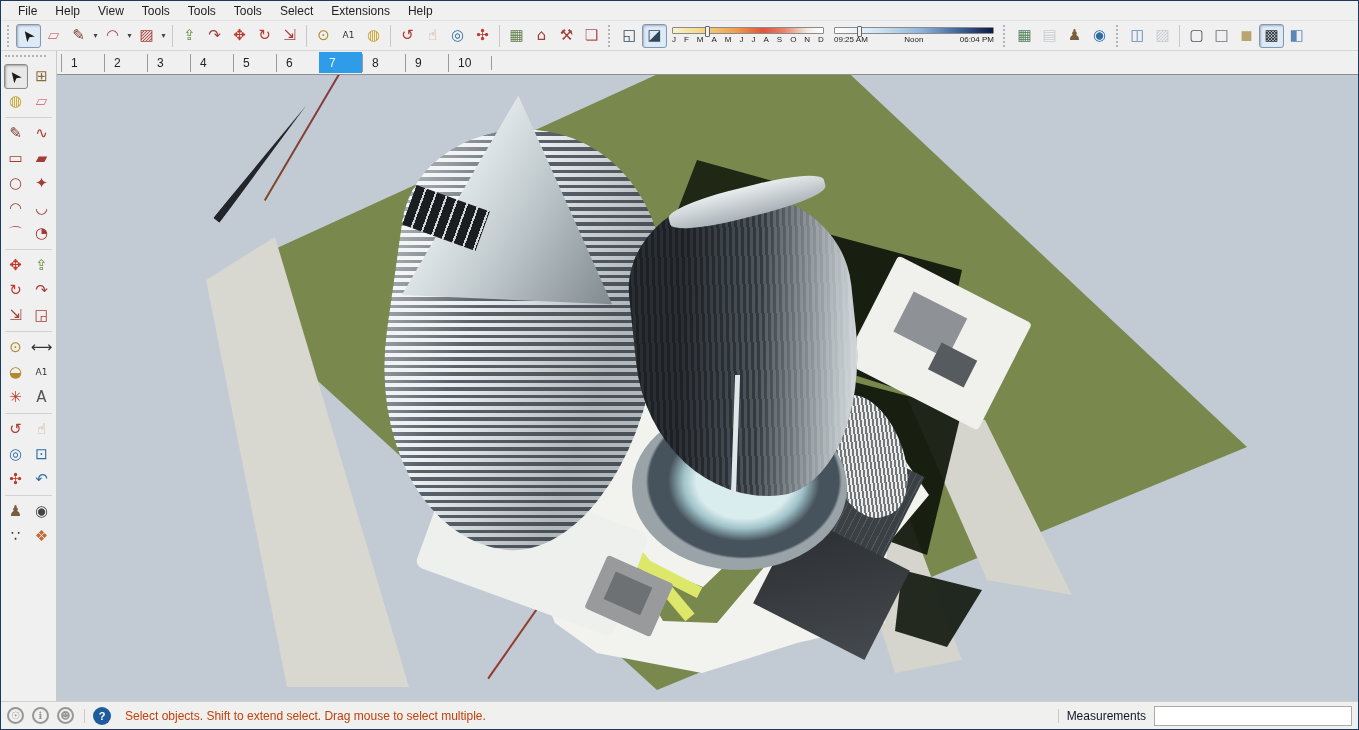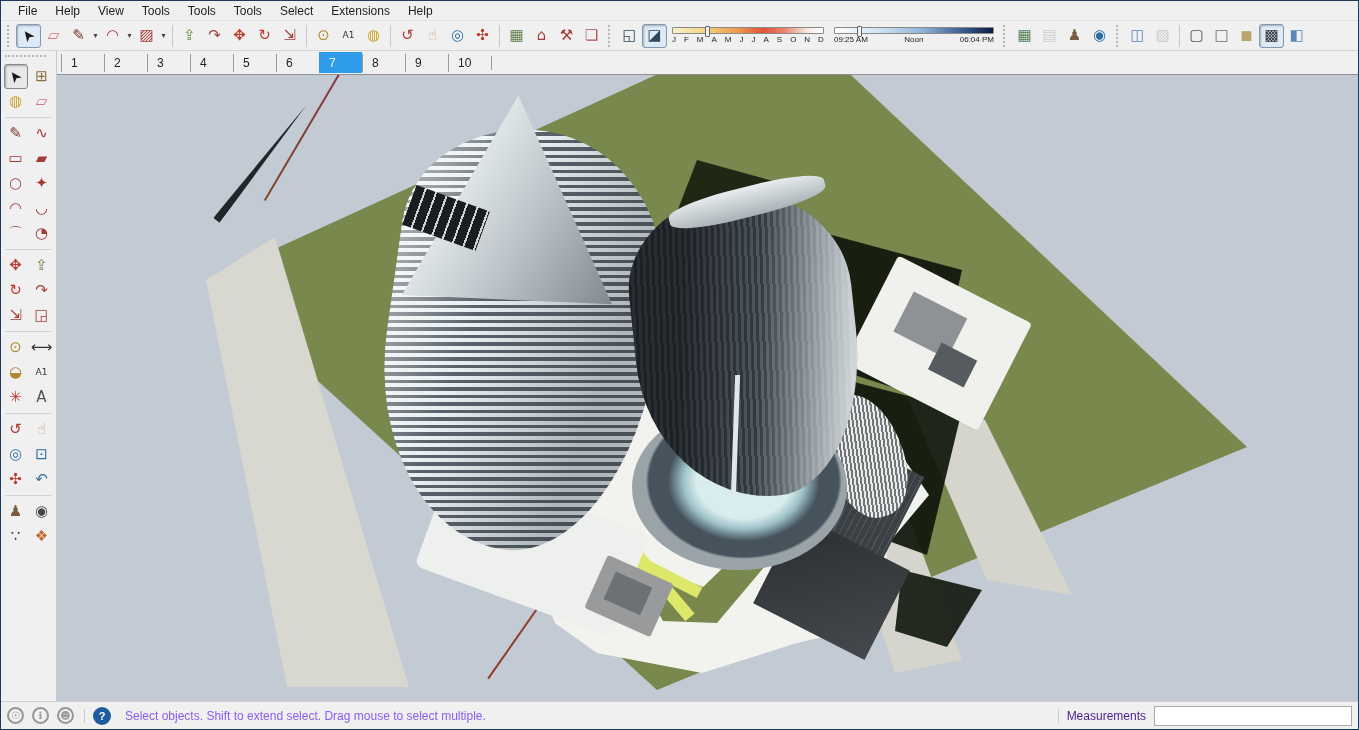--- a/index.html
+++ b/index.html
@@ -75,24 +75,24 @@
   
   .statusbar{height:28px;flex:none;display:flex;align-items:center;background:#f0f0ee;
     border-top:1px solid #cfcfcf;padding:0 6px;}
   .st-circle{width:17px;height:17px;border-radius:50%;border:2px solid #979797;color:#979797;
     display:flex;align-items:center;justify-content:center;font-size:10px;margin-right:8px;
     font-family:"DejaVu Sans",sans-serif;flex:none;}
   .st-div{width:1px;height:14px;background:#c9c9c9;margin:0 8px 0 2px;flex:none;}
   .help-circle{width:18px;height:18px;border-radius:50%;background:#1f5c9e;color:#fff;
     display:flex;align-items:center;justify-content:center;font-size:11px;font-weight:bold;
     margin-right:14px;flex:none;}
-  .st-hint{flex:1;font-size:12px;color:#8b5cf6;white-space:nowrap;overflow:hidden;}
+  .st-hint{flex:1;font-size:12px;color:#c2410c;white-space:nowrap;overflow:hidden;}
   .meas-wrap{display:flex;align-items:center;flex:none;}
   .meas-sep{width:1px;height:14px;background:#c9c9c9;margin-right:8px;}
-  .meas-label{font-size:12px;color:#4c1d95;margin-right:8px;}
+  .meas-label{font-size:12px;color:#0f172a;margin-right:8px;}
   .meas-input{width:198px;height:20px;border:1px solid #ababab;background:#fff;font-size:12px;
     padding:0 4px;font-family:"Liberation Sans",sans-serif;}
   
   .skp-box{position:absolute;right:24px;bottom:26px;width:126px;height:90px;background:#fdfdfd;
     border:2px solid #3a3f45;border-radius:4px;box-shadow:2px 3px 5px rgba(0,0,0,.35);
     display:flex;align-items:center;justify-content:center;z-index:60;}
   .skp-text{font-size:44px;font-weight:bold;letter-spacing:1px;color:#a44f9e;}
 </style>
 </head>
 <body>

